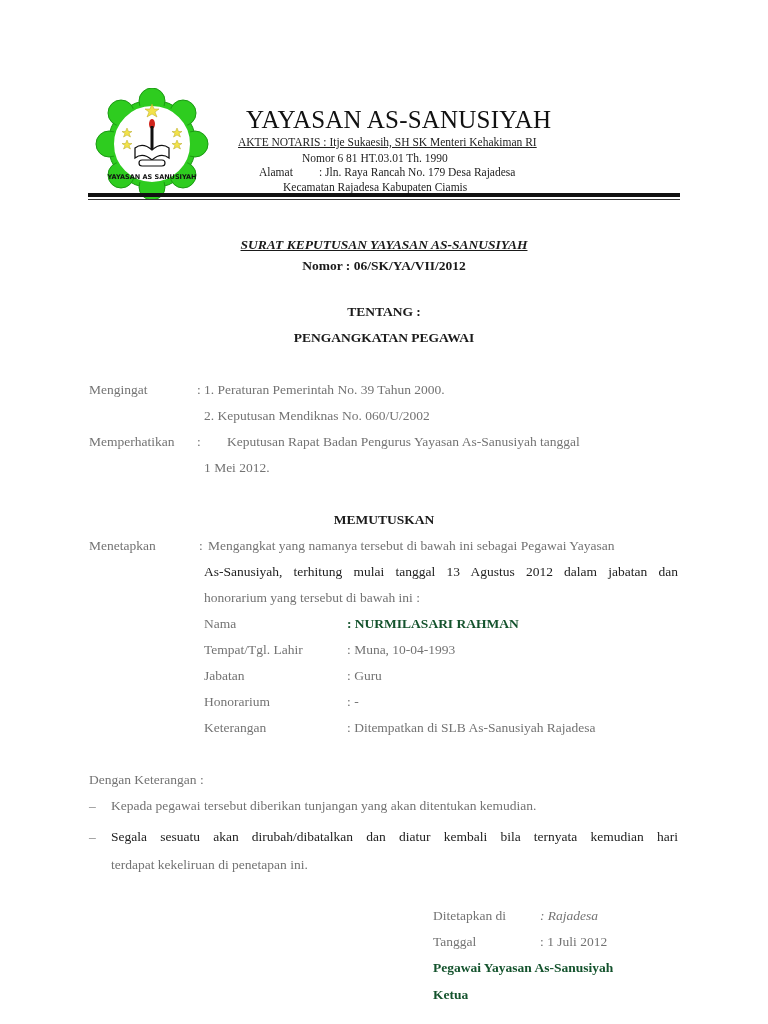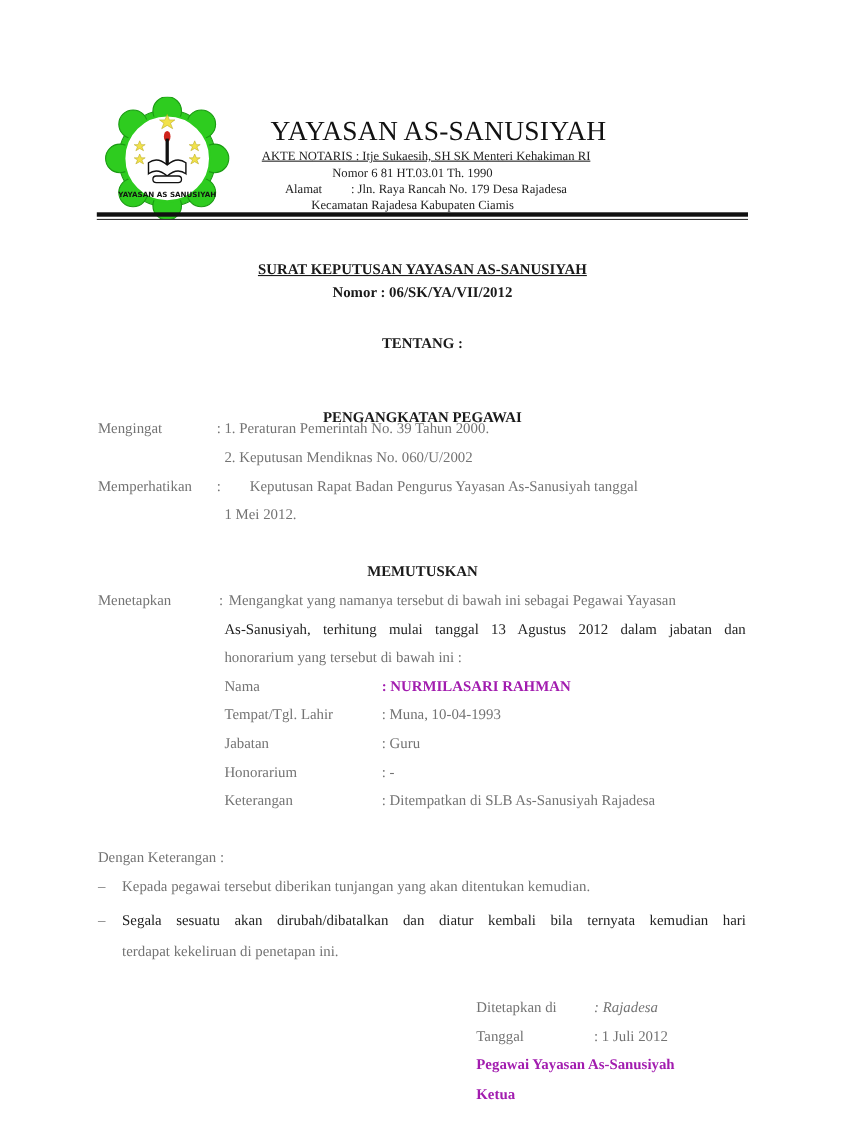--- a/index.html
+++ b/index.html
@@ -5,23 +5,23 @@
   html, body { margin: 0; padding: 0; background: #ffffff; }
   body { width: 768px; height: 1024px; position: relative; overflow: hidden;
          font-family: "Liberation Serif", "DejaVu Serif", serif; color: #1a1a1a; }
   .abs { position: absolute; white-space: nowrap; }
   .logo { position: absolute; left: 93px; top: 88px; width: 118px; height: 112px; }
   .org-name { left: 246px; top: 106px; font-size: 25px; letter-spacing: 0.2px; color: #111; }
   .hdr-line { font-size: 11.5px; color: #222; }
   .rule-thick { position: absolute; left: 88px; top: 193px; width: 592px; height: 4px; background: #111; }
   .rule-thin { position: absolute; left: 88px; top: 199px; width: 592px; height: 1px; background: #333; }
   .title { left: 0; width: 768px; text-align: center; font-weight: bold; font-size: 13.5px; }
-  .title-u span { text-decoration: underline; }
+  .title-u span { text-decoration: underline; font-style: italic; }
   .txt { font-size: 13.5px; color: #737373; }
-  .bold { font-weight: bold; color: #a21caf; }
+  .bold { font-weight: bold; color: #14532d; }
   .justify { position: absolute; white-space: normal; text-align: justify; text-align-last: justify; font-size: 13.5px; color: #222; }
 </style>
 </head>
 <body>
 
 <div class="logo">
   <svg width="118" height="112" viewBox="0 0 118 112">
     <g fill="#2ecc1f" stroke="#1a9a12" stroke-width="1">
       <circle cx="59" cy="56" r="44"></circle>
       <circle cx="59" cy="13" r="13"></circle>
@@ -56,21 +56,21 @@
 <div class="abs hdr-line" style="left:259px; top:166px;">Alamat</div>
 <div class="abs hdr-line" style="left:319px; top:166px;">: Jln. Raya Rancah No. 179 Desa Rajadesa</div>
 <div class="abs hdr-line" style="left:283px; top:181px;">Kecamatan Rajadesa Kabupaten Ciamis</div>
 
 <div class="rule-thick"></div>
 <div class="rule-thin"></div>
 
 <div class="abs title title-u" style="top:237px;"><span>SURAT KEPUTUSAN YAYASAN AS-SANUSIYAH</span></div>
 <div class="abs title" style="top:258px;">Nomor : 06/SK/YA/VII/2012</div>
 <div class="abs title" style="top:304px;">TENTANG :</div>
-<div class="abs title" style="top:330px;margin-top:42px;">PENGANGKATAN PEGAWAI</div>
+<div class="abs title" style="top:330px;">PENGANGKATAN PEGAWAI</div>
 
 <div class="abs txt" style="left:89px; top:382px;">Mengingat</div>
 <div class="abs txt" style="left:197px; top:382px;">:</div>
 <div class="abs txt" style="left:204px; top:382px;">1. Peraturan Pemerintah No. 39 Tahun 2000.</div>
 <div class="abs txt" style="left:204px; top:408px;">2. Keputusan Mendiknas No. 060/U/2002</div>
 
 <div class="abs txt" style="left:89px; top:434px;">Memperhatikan</div>
 <div class="abs txt" style="left:197px; top:434px;">:</div>
 <div class="abs txt" style="left:204px; top:434px;margin-left:23px;">Keputusan Rapat Badan Pengurus Yayasan As-Sanusiyah tanggal</div>
 <div class="abs txt" style="left:204px; top:460px;">1 Mei 2012.</div>

